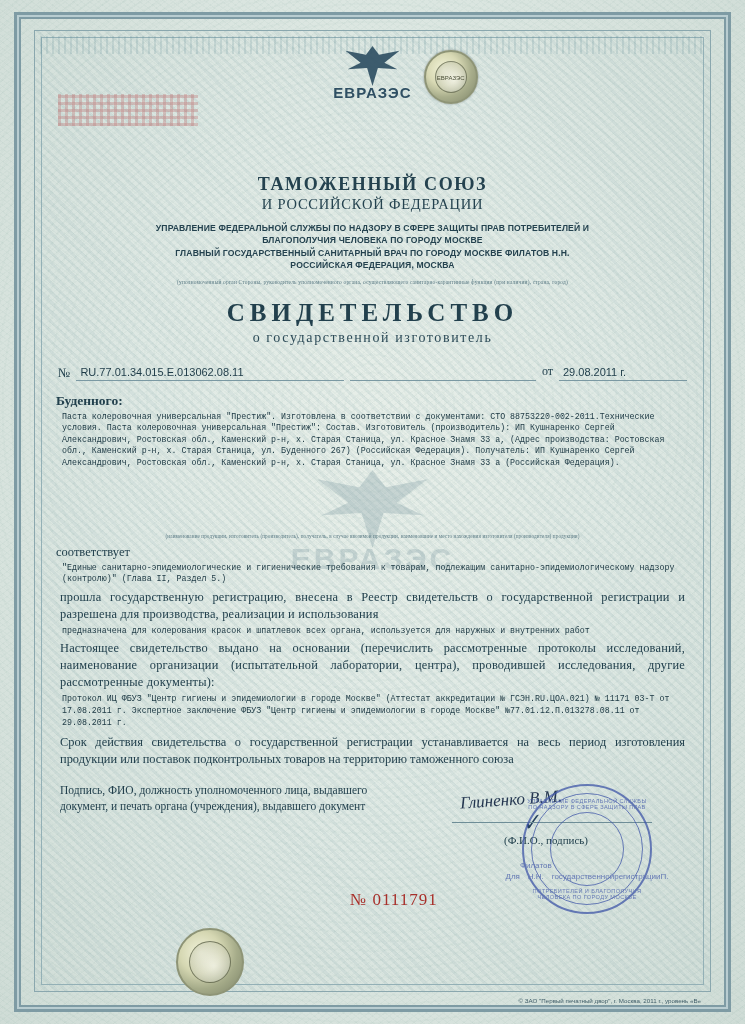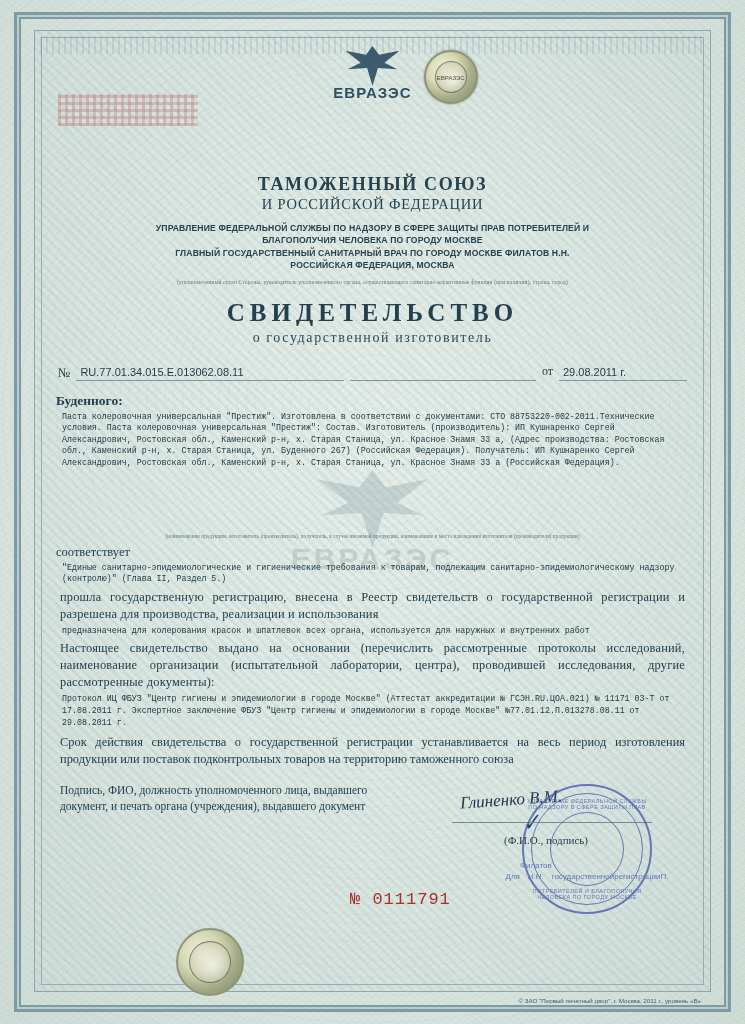--- a/index.html
+++ b/index.html
@@ -367,21 +367,21 @@
     font-size: 5.6px;
     letter-spacing: .4px;
   }
   .stamp-arc-top { top: 12px; }
   .stamp-arc-bottom { bottom: 12px; }
 
   .doc-number {
     position: absolute;
     left: 298px;
     top: 108px;
-    font-family: Liberation Mono, monospace;
+    font-family: Liberation Serif, serif;
     font-size: 17px;
     letter-spacing: 1px;
     color: #a8302b;
   }
 
   .bottom-seal {
     position: absolute;
     left: 176px;
     bottom: 28px;
     width: 64px; height: 64px;

